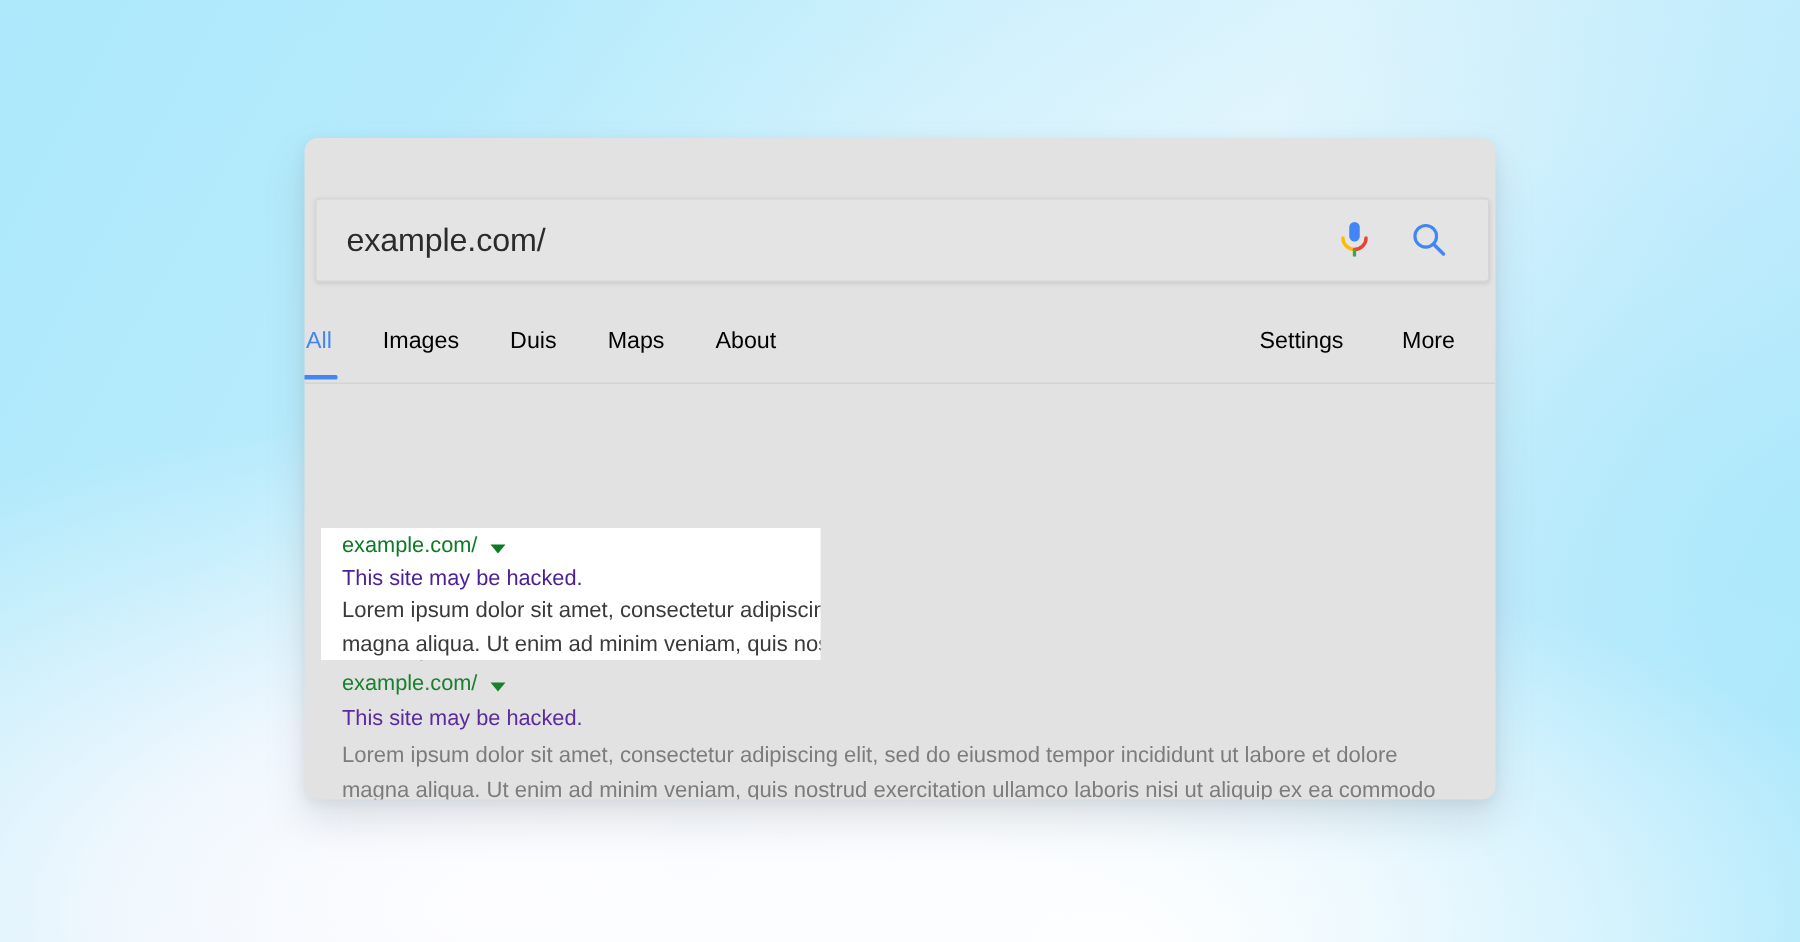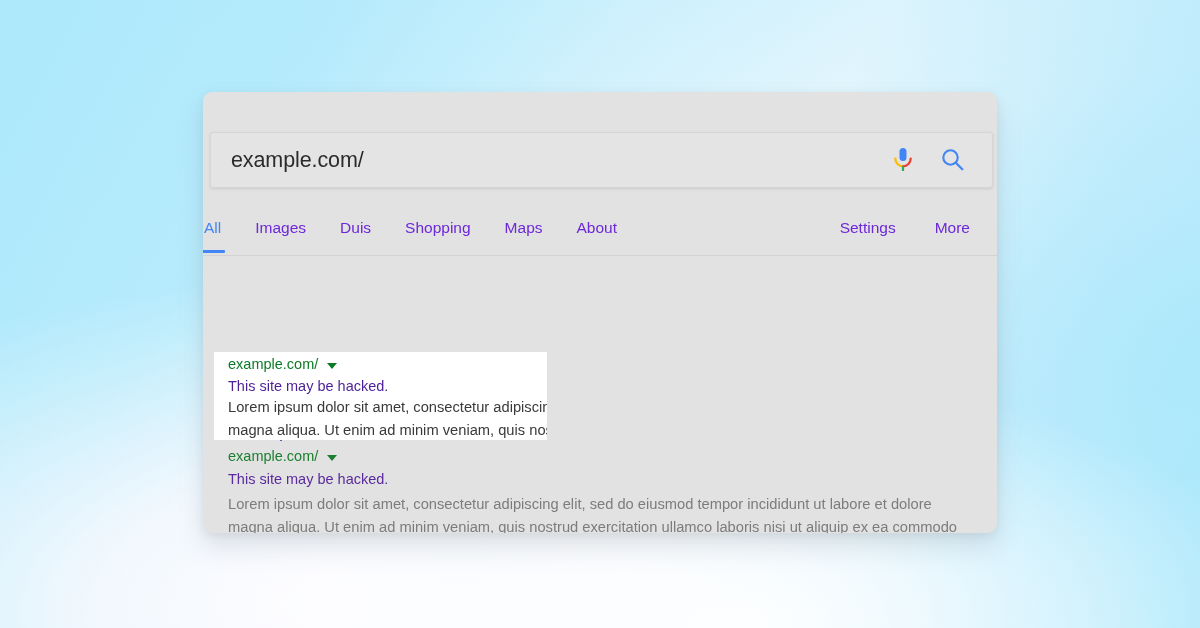--- a/index.html
+++ b/index.html
@@ -101,21 +101,21 @@
     left: 0;
     top: 111px;
     width: 794px;
     height: 50px;
     display: flex;
     align-items: flex-end;
     padding-right: 26px;
   }
   .tab {
     font-size: 15.5px;
-    color: #6d28d9;
+    color: #000000;
     margin-right: 32px;
     padding: 14px 1px 16px 1px;
     position: relative;
     cursor: pointer;
     white-space: nowrap;
   }
   .tab.active { color: #4285f4; font-weight: normal; }
   .tab.active::after {
     content: "";
     position: absolute;
@@ -280,21 +280,20 @@
         <circle cx="10.5" cy="10.5" r="7.2" stroke="#4285f4" stroke-width="2.1" fill="none"></circle>
         <line x1="15.8" y1="15.8" x2="22.3" y2="22.3" stroke="#4285f4" stroke-width="2.3" stroke-linecap="round"></line>
       </svg>
     </div>
   </div>
 
   <div class="tabs-row">
     <div class="tab active"><span>All</span></div>
     <div class="tab"><span>Images</span></div>
     <div class="tab"><span>Duis</span></div>
-    <div class="tab"><span>Shopping</span></div>
     <div class="tab"><span>Maps</span></div>
     <div class="tab"><span>About</span></div>
 
     <div class="tabs-spacer"></div>
 
     <div class="tab right-item"><span>Settings</span></div>
     <div class="tab right-item"><span>More</span></div>
   </div>
   <div class="tabs-divider"></div>
 

